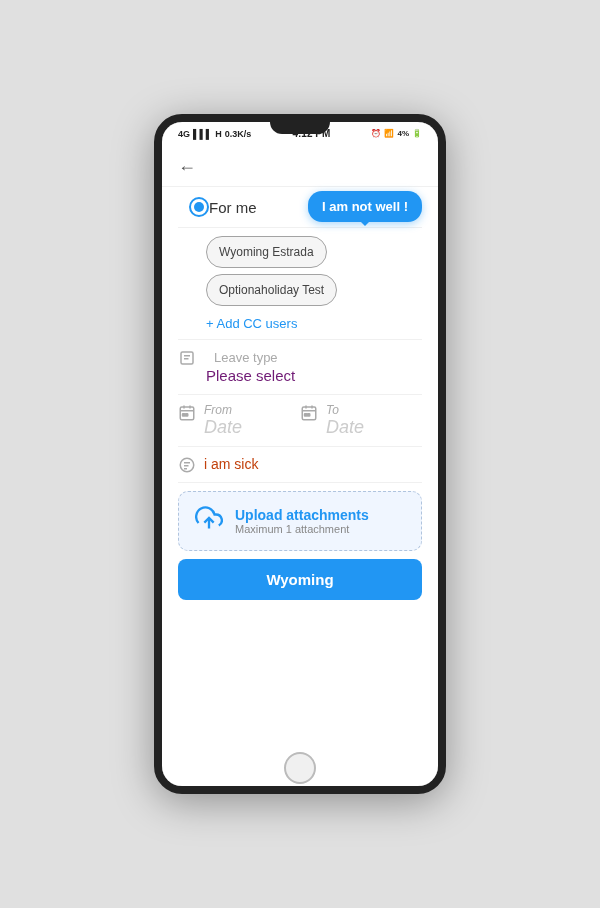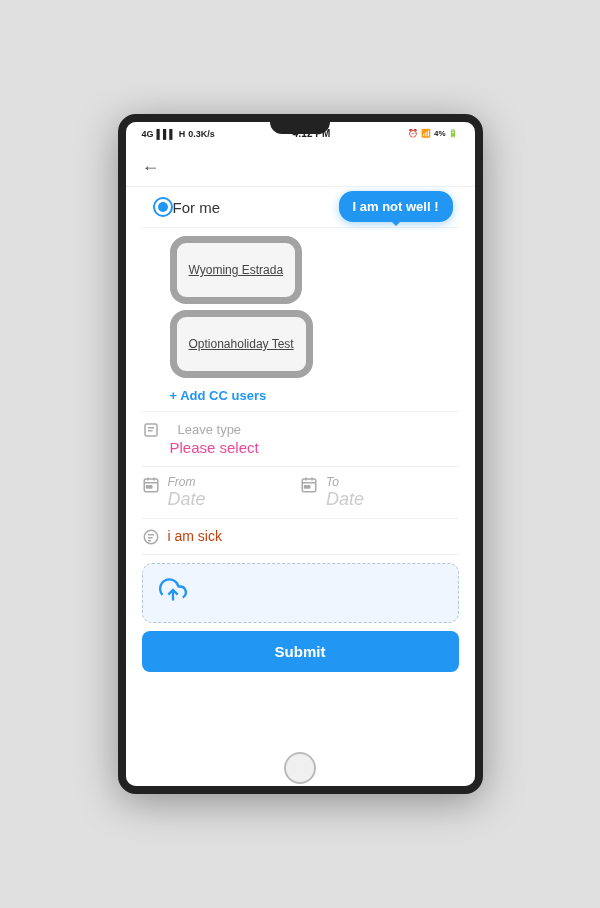--- a/index.html
+++ b/index.html
@@ -6,24 +6,24 @@
     body {
       background: #e0e0e0;
       display: flex;
       justify-content: center;
       align-items: center;
       min-height: 100vh;
       font-family: 'Segoe UI', Arial, sans-serif;
     }
 
     .phone-frame {
-      width: 365px;
+      width: 292px;
       height: 680px;
       background: #ffffff;
-      border-radius: 18px;
+      border-radius: 28px;
       border: 8px solid #222;
       box-shadow: 0 8px 40px rgba(0,0,0,0.35), inset 0 0 0 2px #444;
       position: relative;
       overflow: hidden;
       display: flex;
       flex-direction: column;
     }
 
     
     .phone-top-bar {
@@ -97,21 +97,21 @@
     .app-title {
       font-size: 20px;
       font-weight: 700;
       color: #222;
     }
 
     
     .tooltip-bubble {
       position: absolute;
       top: 48px;
-      right: 22px;
+      right: 16px;
       background: #2196F3;
       color: #fff;
       font-size: 13px;
       font-weight: 600;
       padding: 8px 14px;
       border-radius: 14px;
       z-index: 100;
       white-space: nowrap;
       box-shadow: 0 2px 8px rgba(33,150,243,0.4);
     }
@@ -182,50 +182,49 @@
 
     .recipients-list {
       margin-left: 28px;
       display: flex;
       flex-direction: column;
       gap: 6px;
     }
     .recipient-tag {
       display: inline-block;
       background: #f5f5f5;
-      border: 7px solid #a3a3a3;
+      border: 1px solid #a3a3a3;
       border-radius: 16px;
-      padding: 20px 12px;
+      padding: 8px 12px;
       font-size: 12px;
       color: #444;
       align-self: flex-start;
-      text-decoration: underline;
     }
     .add-cc-btn {
       display: flex;
       align-items: center;
       gap: 4px;
       color: #2196F3;
       font-size: 13px;
-      font-weight: 700;
+      font-weight: 400;
       cursor: pointer;
       margin-top: 4px;
     }
 
     .leave-type-field {
       padding: 8px 16px 4px 16px;
     }
     .leave-type-label-row {
       display: flex;
       align-items: center;
       gap: 18px;
     }
     .leave-type-placeholder {
       font-size: 15px;
-      color: #ec4899;
+      color: #701a75;
       margin-left: 28px;
       padding-bottom: 6px;
     }
 
     .date-row {
       display: flex;
       gap: 0;
       padding: 8px 16px;
     }
     .date-field {
@@ -445,23 +444,27 @@
     <div class="section-divider"></div>
 
     <div class="upload-section">
       <span class="upload-icon">
         <svg width="28" height="28" viewBox="0 0 24 24" fill="none" stroke="#2196F3" stroke-width="2">
           <polyline points="16 16 12 12 8 16"></polyline>
             <line x1="12" y1="12" x2="12" y2="21"></line>
           <path d="M20.39 18.39A5 5 0 0 0 18 9h-1.26A8 8 0 1 0 3 16.3"></path>
         </svg>
       </span>
-    </div>
-
-    <button class="submit-btn">Submit</button>
+      <div class="upload-text">
+        <span class="upload-title">Upload attachments</span>
+        <span class="upload-subtitle">Maximum 1 attachment</span>
+      </div>
+    </div>
+
+    <button class="submit-btn">Wyoming</button>
 
   </div>
 
   <div class="phone-bottom">
     <div class="home-button"></div>
   </div>
 
 </div>
 
 </body></html>

